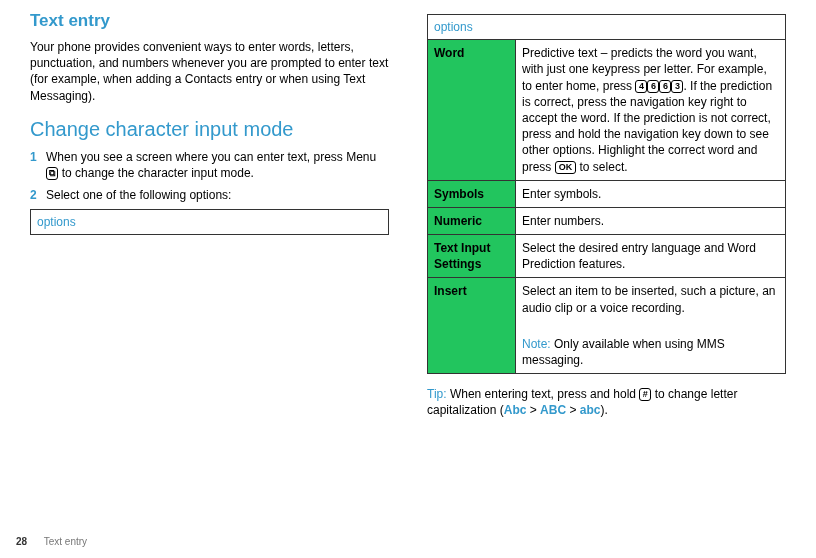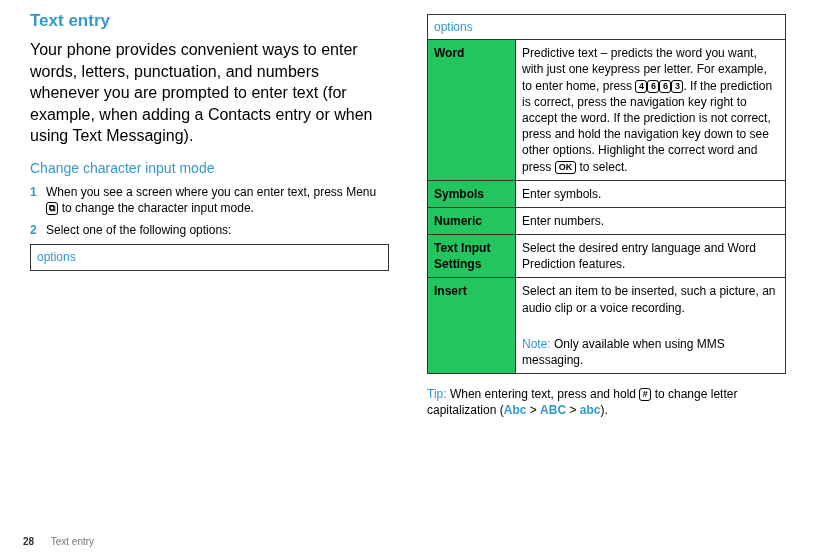--- a/index.html
+++ b/index.html
@@ -26,26 +26,26 @@
       flex: 1;
       min-width: 0;
     }
     .title {
       color: #3399cc;
       font-weight: bold;
       font-size: 17px;
       margin-bottom: 6px;
     }
     .intro {
-      font-size: 16px;
+      font-size: 12px;
       margin-bottom: 12px;
     }
     .subhead {
       color: #3399cc;
-      font-size: 14px;
+      font-size: 20px;
       margin-bottom: 6px;
       font-weight: normal;
     }
     .step {
       display: flex;
       margin-bottom: 6px;
     }
     .step-num {
       color: #3399cc;
       font-weight: bold;
@@ -108,21 +108,21 @@
       color: #3399cc;
       font-weight: normal;
     }
     .link-ish {
       color: #3399cc;
       font-weight: bold;
     }
     .footer {
       position: absolute;
       bottom: 10px;
-      left: 23px;
+      left: 16px;
       font-size: 10px;
       color: #777;
     }
     .footer .pg {
       font-weight: bold;
       color: #333;
       margin-right: 14px;
     }
   </style>
 </head>

